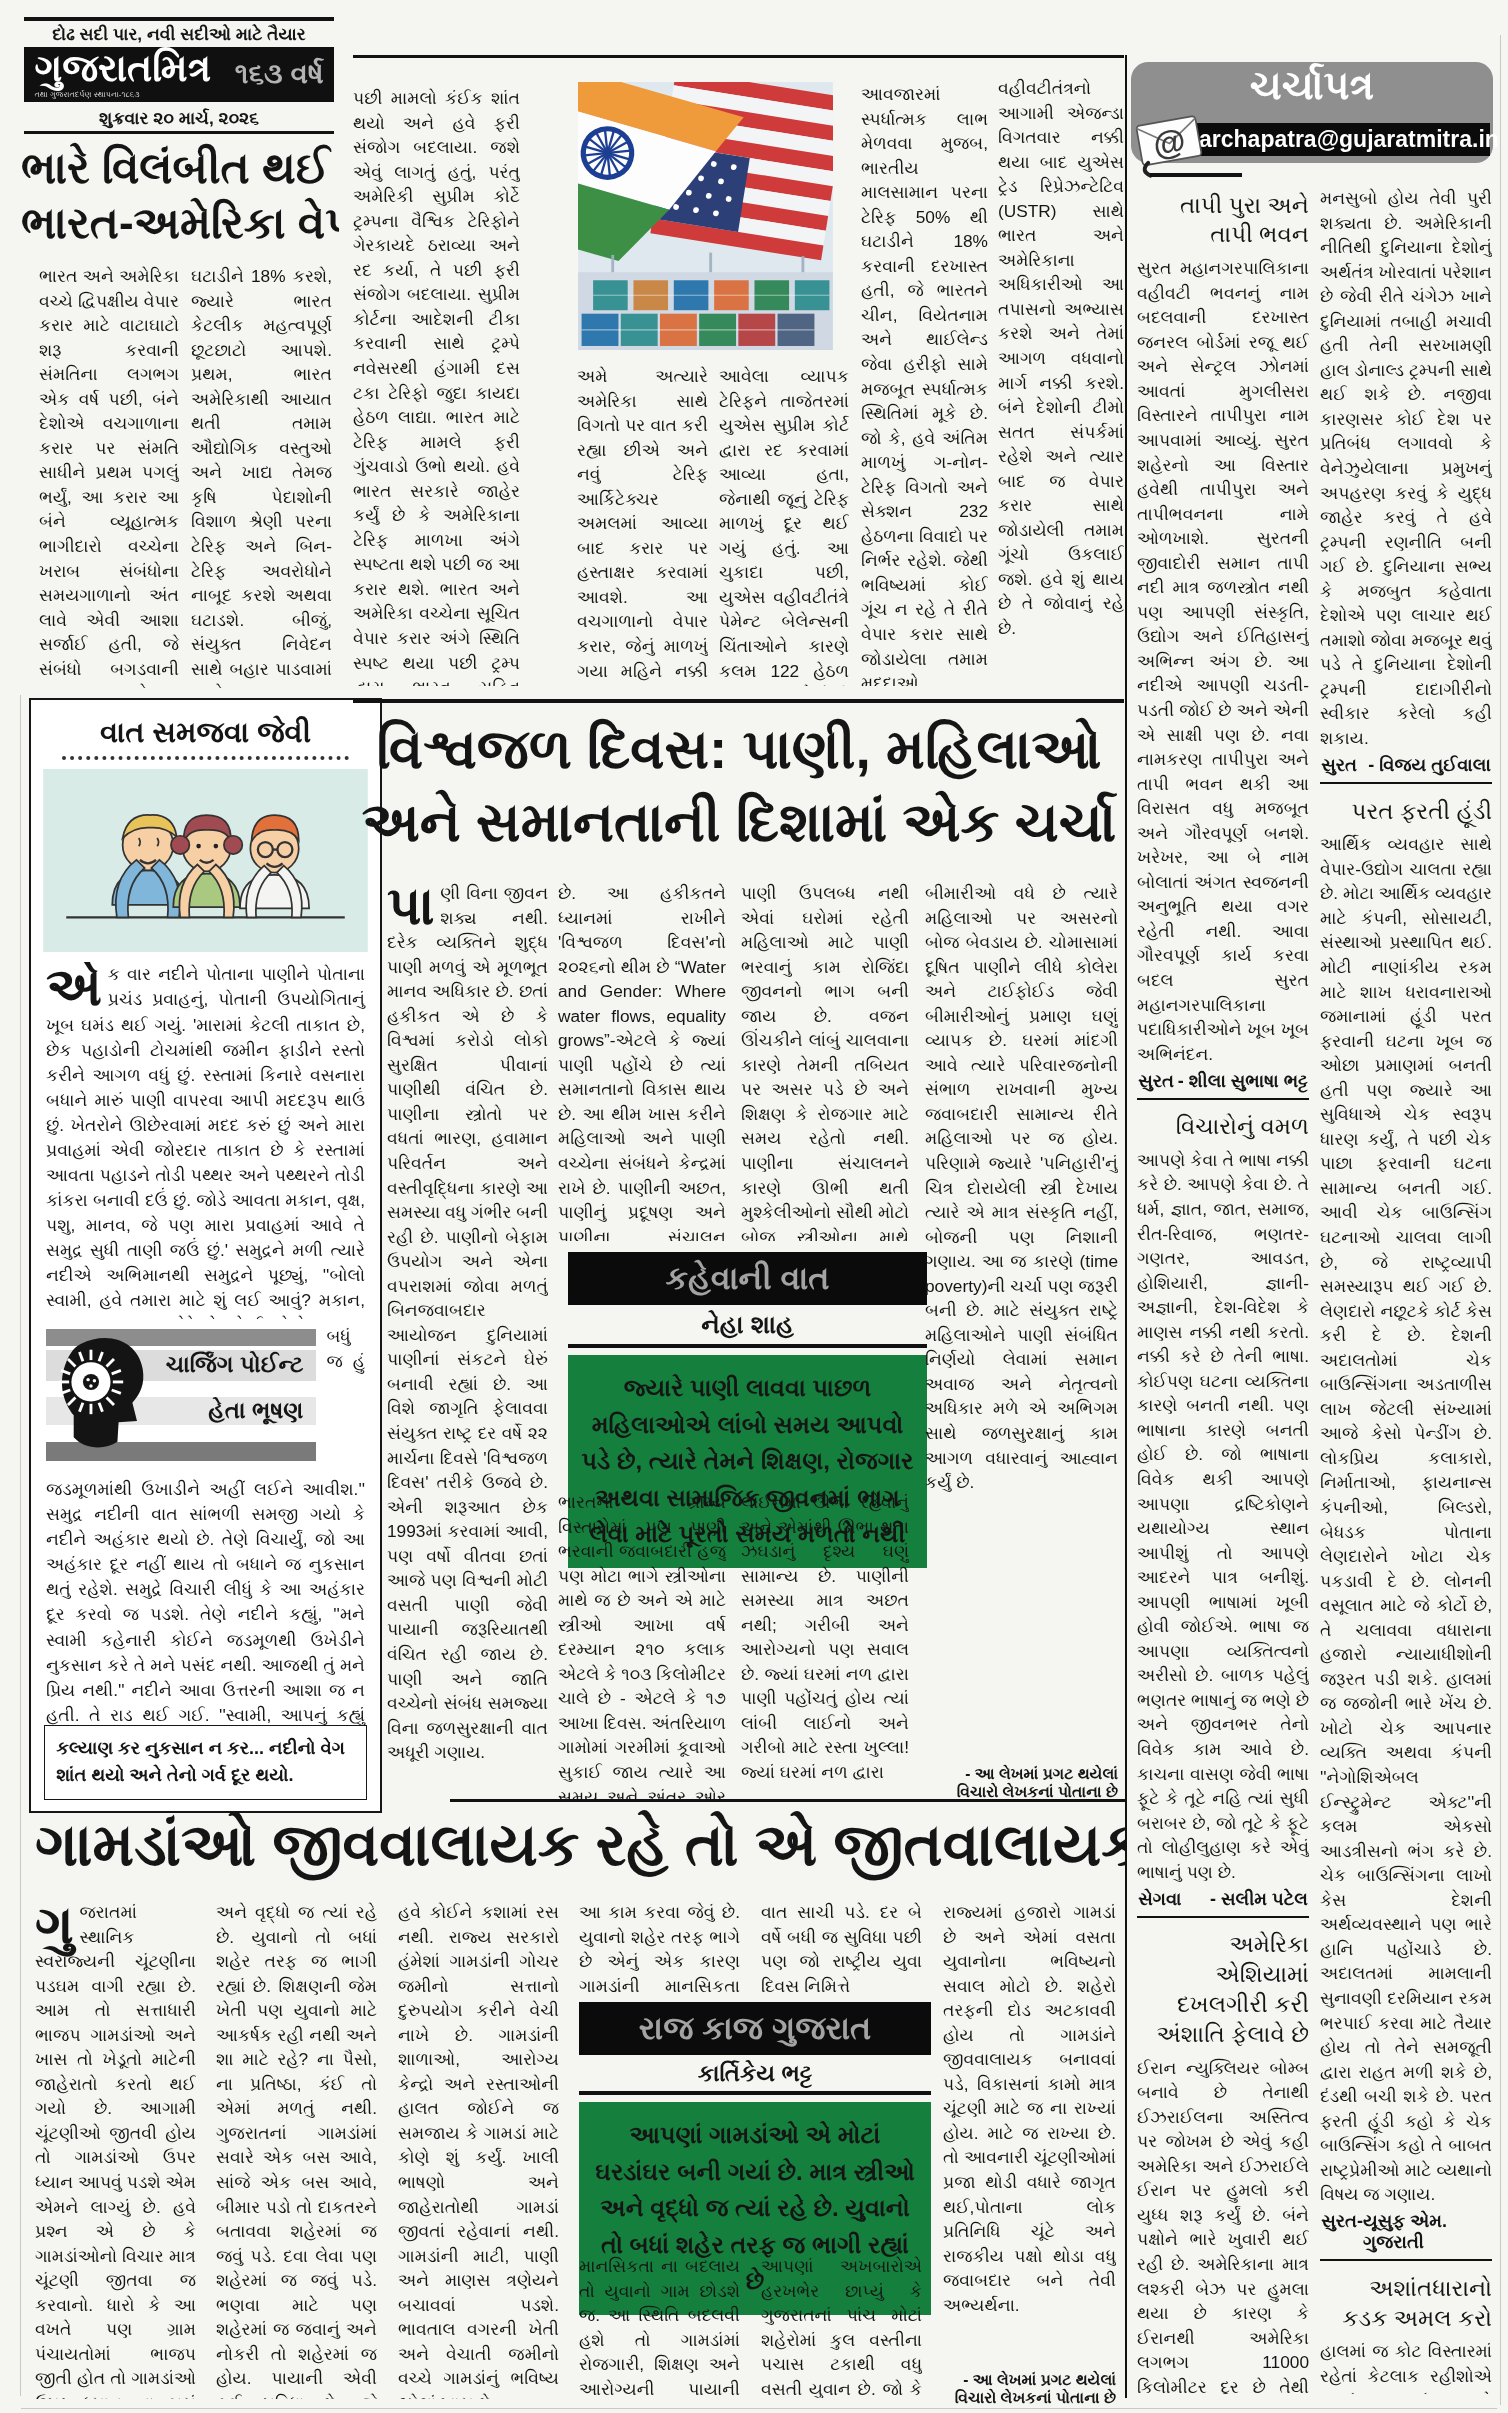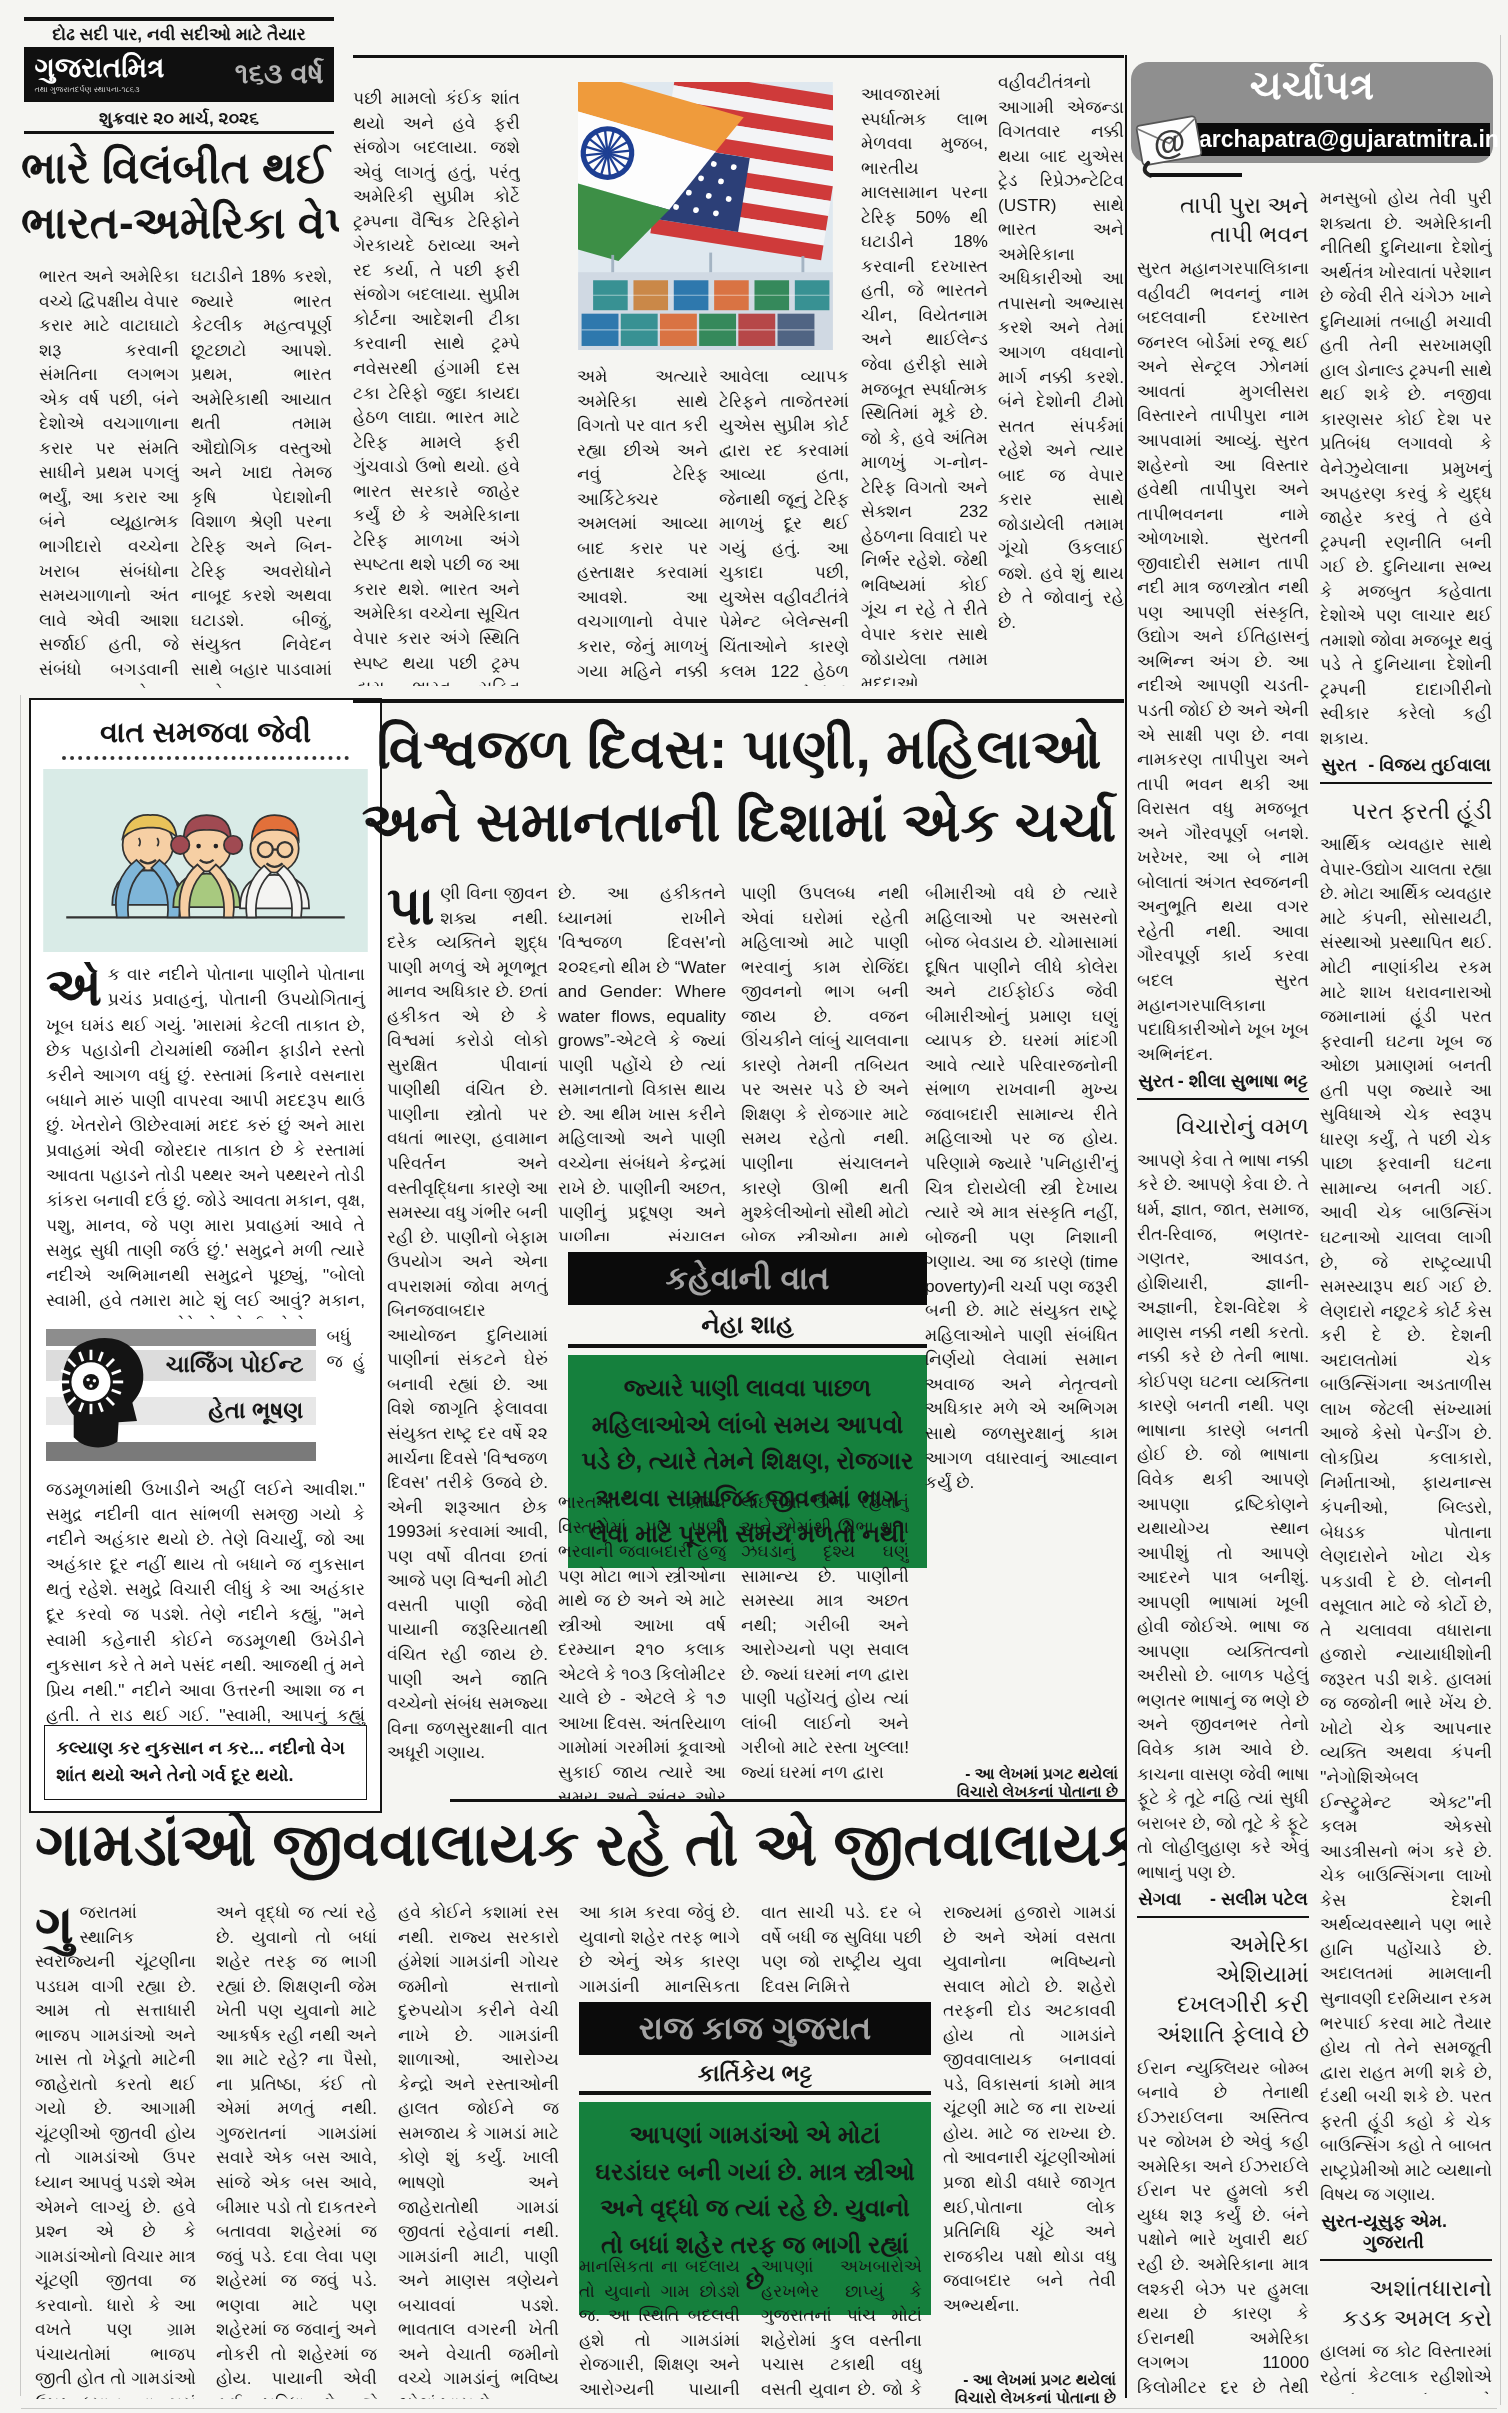--- a/index.html
+++ b/index.html
@@ -5,21 +5,21 @@
   html,body{margin:0;padding:0;}
   body{width:1508px;height:2413px;position:relative;background:#f5f5f2;color:#151515;
        font-family:"Liberation Sans","DejaVu Sans",sans-serif;overflow:hidden;}
   .abs{position:absolute;}
   .rule{position:absolute;background:#121212;}
   .softline{position:absolute;background:#c8c8c6;}
   .colbody{position:absolute;text-align:justify;font-size:17.3px;line-height:1.42;overflow:hidden;word-break:break-word;}
   .dropcap{float:left;font-size:53px;line-height:.78;font-weight:bold;padding:3.5px 5.8px 0 0;}
   .tagline{position:absolute;font-weight:bold;font-size:17.3px;text-align:center;}
   .mastbox{position:absolute;background:#101010;display:flex;align-items:center;justify-content:space-between;padding:0 10.4px;box-sizing:border-box;}
-  .mastlogo{color:#fff;font-weight:bold;font-size:28px;line-height:1;}
+  .mastlogo{color:#fff;font-weight:bold;font-size:38px;line-height:1;}
   .mastsub{color:#d8d8d8;font-size:8px;margin-top:2.3px;}
   .mastyears{color:#b3b3b3;font-weight:bold;font-size:28px;}
   .dateline{position:absolute;font-weight:bold;font-size:17.3px;text-align:center;}
   .leadhead{position:absolute;font-weight:bold;font-size:44px;line-height:1.24;text-align:center;white-space:nowrap;overflow:hidden;}
   .bighead{position:absolute;font-weight:bold;text-align:center;white-space:nowrap;overflow:hidden;}
   .boxed{position:absolute;border:2.3px solid #161616;background:#fff;box-sizing:border-box;}
   .vaat-title{font-weight:bold;font-size:29px;text-align:center;padding:8px 0 5.8px 0;}
   .dotted{border-bottom:4px dotted #333;width:88%;margin:0 auto 9.2px auto;}
   .vaat-body{font-size:17.3px;line-height:1.45;text-align:justify;padding:0 3.5px;overflow:hidden;}
   .vaat-quote{position:absolute;bottom:11.5px;left:12.7px;right:12.7px;border:1.7px solid #161616;background:#fff;font-weight:bold;font-size:18px;line-height:1.5;padding:9.2px 11.5px;}
@@ -151,21 +151,21 @@
           <line x1="230" y1="330" x2="230" y2="296"></line>
           <line x1="390" y1="330" x2="390" y2="302"></line>
       </g>
     </g>
   </svg>
 </div>
 
 <div class="colbody" style="left:577px;top:364px;width:131px;height:322px;">અમે અત્યારે અમેરિકા સાથે વિગતો પર વાત કરી રહ્યા છીએ અને નવું ટેરિફ આર્કિટેક્ચર અમલમાં આવ્યા બાદ કરાર પર હસ્તાક્ષર કરવામાં આવશે. આ વચગાળાનો વેપાર કરાર, જેનું માળખું ગયા મહિને નક્કી કરવામાં આવ્યું હતું, તેના પર અગાઉ માર્ચમાં સાઇન થવાની અપેક્ષા હતી. જોકે, અમેરિકાની વેપાર નીતિમાં આવેલા બદલાવને કારણે આ સમયરેખા લંબાઈ છે. ઉલ્લેખનીય છે કે, અમેરિકી રાષ્ટ્રપતિ ડોનાલ્ડ ટ્રમ્પ દ્વારા ભારત સહિત અનેક દેશો પર લાદવામાં કરવામાં આવી છે. ભારત આ કરાર દ્વારા અમેરિકી</div>
 <div class="colbody" style="left:719px;top:364px;width:130px;height:322px;">આવેલા વ્યાપક ટેરિફને તાજેતરમાં યુએસ સુપ્રીમ કોર્ટ દ્વારા રદ કરવામાં આવ્યા હતા, જેનાથી જૂનું ટેરિફ માળખું દૂર થઈ ગયું હતું. આ ચુકાદા પછી, યુએસ વહીવટીતંત્રે પેમેન્ટ બેલેન્સની ચિંતાઓને કારણે કલમ 122 હેઠળ તમામ દેશોની આયાત પર 10% કામચલાઉ ટેરિફ લાદ્યો છે, જે આગામી પાંચ મહિના સુધી ચાલુ રહી શકે છે. આ બદલાયેલા સંજોગોને કારણે બંને દેશોના મુખ્ય વાટાઘાટકારોની બેઠક પણ હાલ પૂરતી સ્થગિત કરવામાં આવી છે.</div>
 <div class="colbody" style="left:861px;top:82px;width:127px;height:604px;">આવજારમાં સ્પર્ધાત્મક લાભ મેળવવા મુજબ, ભારતીય માલસામાન પરના ટેરિફ 50% થી ઘટાડીને 18% કરવાની દરખાસ્ત હતી, જે ભારતને ચીન, વિયેતનામ અને થાઈલેન્ડ જેવા હરીફો સામે મજબૂત સ્પર્ધાત્મક સ્થિતિમાં મૂકે છે. જો કે, હવે અંતિમ માળખું ગ-નોન-ટેરિફ વિગતો અને સેક્શન 232 હેઠળના વિવાદો પર નિર્ભર રહેશે. જેથી ભવિષ્યમાં કોઈ ગૂંચ ન રહે તે રીતે વેપાર કરાર સાથે જોડાયેલા તમામ મુદ્દાઓ ઉકેલવાની દિશામાં વાતચીત ચાલુ રહી છે.</div>
-<div class="colbody" style="left:998px;top:70px;width:126px;height:604px;">વહીવટીતંત્રનો આગામી એજન્ડા વિગતવાર નક્કી થયા બાદ યુએસ ટ્રેડ રિપ્રેઝન્ટેટિવ (USTR) સાથે ભારત અને અમેરિકાના અધિકારીઓ આ તપાસનો અભ્યાસ કરશે અને તેમાં આગળ વધવાનો માર્ગ નક્કી કરશે. બંને દેશોની ટીમો સતત સંપર્કમાં રહેશે અને ત્યાર બાદ જ વેપાર કરાર સાથે જોડાયેલી તમામ ગૂંચો ઉકલાઈ જશે. હવે શું થાય છે તે જોવાનું રહે છે.</div>
+<div class="colbody" style="left:998px;top:76px;width:126px;height:604px;">વહીવટીતંત્રનો આગામી એજન્ડા વિગતવાર નક્કી થયા બાદ યુએસ ટ્રેડ રિપ્રેઝન્ટેટિવ (USTR) સાથે ભારત અને અમેરિકાના અધિકારીઓ આ તપાસનો અભ્યાસ કરશે અને તેમાં આગળ વધવાનો માર્ગ નક્કી કરશે. બંને દેશોની ટીમો સતત સંપર્કમાં રહેશે અને ત્યાર બાદ જ વેપાર કરાર સાથે જોડાયેલી તમામ ગૂંચો ઉકલાઈ જશે. હવે શું થાય છે તે જોવાનું રહે છે.</div>
 
 <div class="boxed" style="left:29px;top:698px;width:353px;height:1115px;padding:8px 11.5px;">
   <div class="vaat-title">વાત સમજવા જેવી</div>
   <div class="dotted"></div>
   <div style="width:325px;height:183px;margin:0 auto 10.4px auto;">
     <svg width="325" height="183" viewBox="0 0 564 318" xmlns="http://www.w3.org/2000/svg">
       <rect width="564" height="318" fill="#d9ebe7"></rect>
       <line x1="40" y1="258" x2="524" y2="258" stroke="#333" stroke-width="4"></line>
 
       <g>

